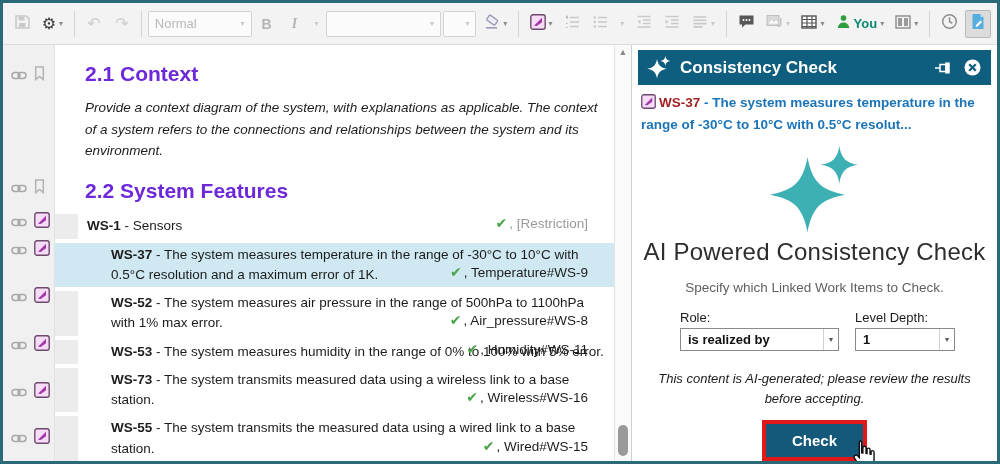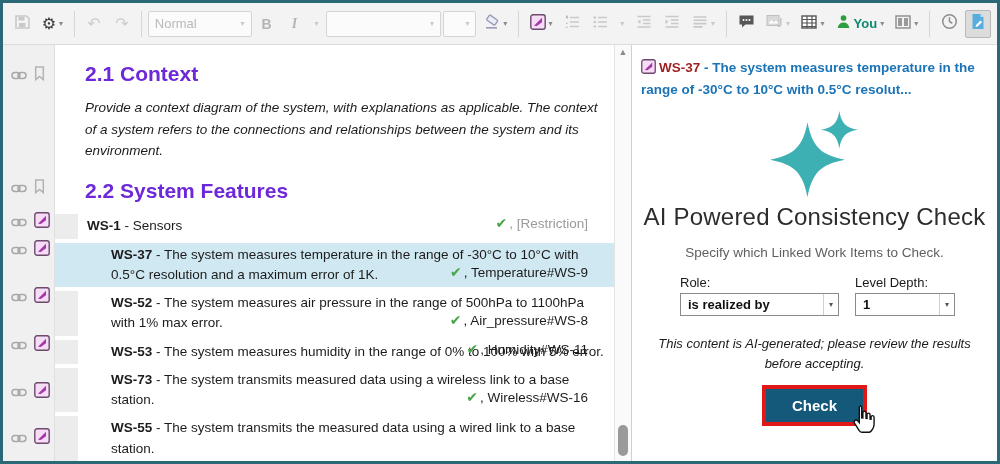--- a/index.html
+++ b/index.html
@@ -363,31 +363,56 @@
             <div class="ws-status"><span class="chk">✔</span><span class="s-text">, Humidity#WS-11</span></div>
           </div>
           <div class="ws-row lvl2">
             <div class="ws-strip"></div>
             <div class="ws-text"><span class="ws-id">WS-73</span><span> - </span><span>The system transmits measured data using a wireless link to a base station.</span></div>
             <div class="ws-status"><span class="chk">✔</span><span class="s-text">, Wireless#WS-16</span></div>
           </div>
           <div class="ws-row lvl2">
             <div class="ws-strip"></div>
             <div class="ws-text"><span class="ws-id">WS-55</span><span> - </span><span>The system transmits the measured data using a wired link to a base station.</span></div>
+            <div class="ws-status"><span class="chk">✔</span><span class="s-text">, Wired#WS-15</span></div>
           </div>
         </div>
       </div>
     </div>
 
     <div class="scrollcol">
       <div class="scroll-up">▲</div>
       <div class="scroll-thumb"></div>
     </div>
 
     <div class="panel">
+      <div class="panel-header">
+        <span class="ph-ico">
+            <svg width="24" height="23" viewBox="0 0 48 47">
+              <path d="M20 6 C22.5 19 27 23.5 40 26 C27 28.5 22.5 33 20 46 C17.5 33 13 28.5 0 26 C13 23.5 17.5 19 20 6 Z" fill="#fff"></path>
+              <path d="M37 0 C38 6.5 40.5 9 47 10 C40.5 11 38 13.5 37 20 C36 13.5 33.5 11 27 10 C33.5 9 36 6.5 37 0 Z" fill="#fff"></path>
+            </svg>
+          </span>
+        <span class="panel-title">Consistency Check</span>
+        <span class="ph-ico">
+            <svg width="20" height="14" viewBox="0 0 20 14">
+              <g stroke="#fff" stroke-width="1.5" fill="none">
+                <path d="M1 7h5"></path>
+                <rect x="6" y="3.5" width="6" height="7"></rect>
+                <rect x="12" y="2.2" width="3" height="9.6" fill="#fff"></rect>
+              </g>
+            </svg>
+          </span>
+        <span class="ph-ico">
+            <svg width="19" height="19" viewBox="0 0 19 19">
+              <circle cx="9.5" cy="9.5" r="8" fill="#fff"></circle>
+              <path d="M6.2 6.2l6.6 6.6M12.8 6.2l-6.6 6.6" stroke="#0f5e7f" stroke-width="2.2"></path>
+            </svg>
+          </span>
+      </div>
 
       <div class="panel-ref">
         <span class="ref-ico"><svg width="15" height="15" viewBox="0 0 16 16">
               <rect x="0.8" y="0.8" width="14.4" height="14.4" rx="2.2" fill="#f6dcf6" stroke="#6d4a6d" stroke-width="1.4"></rect>
               <path d="M4 11.8 L12 3.8 L12 8.2 L6.8 12 Z" fill="#a438a8"></path>
             </svg></span><span class="ref-id">WS-37</span><span class="ref-text"> - The system measures temperature in the range of -30°C to 10°C with 0.5°C resolut...</span>
       </div>
 
       <div class="sparkle-wrap">
         <svg width="92" height="88" viewBox="0 0 48 47">

